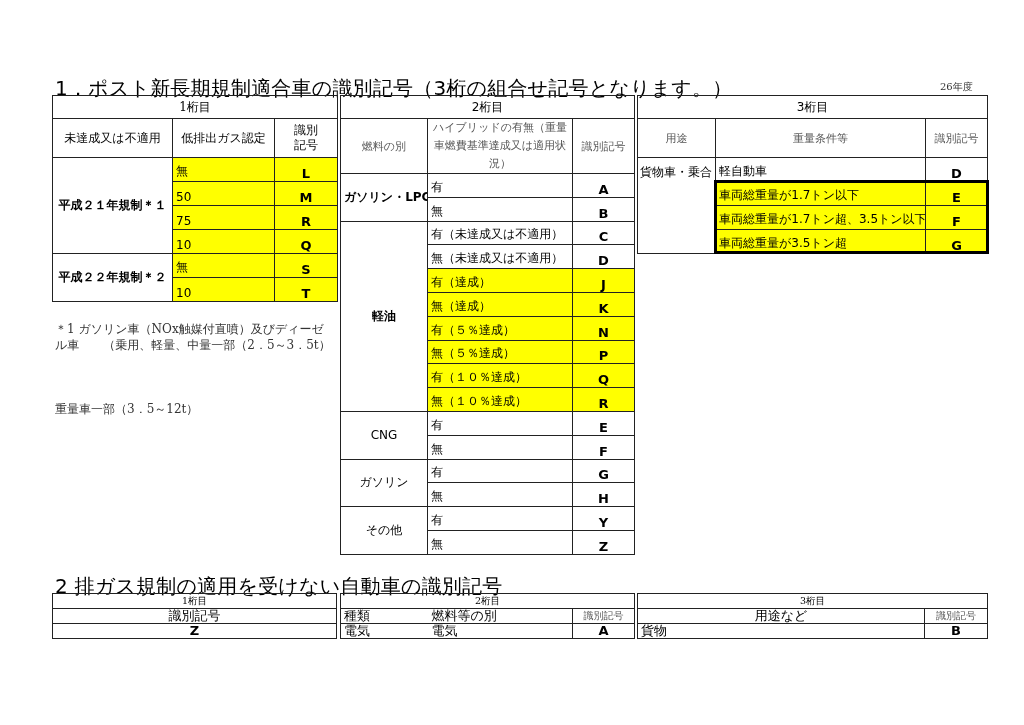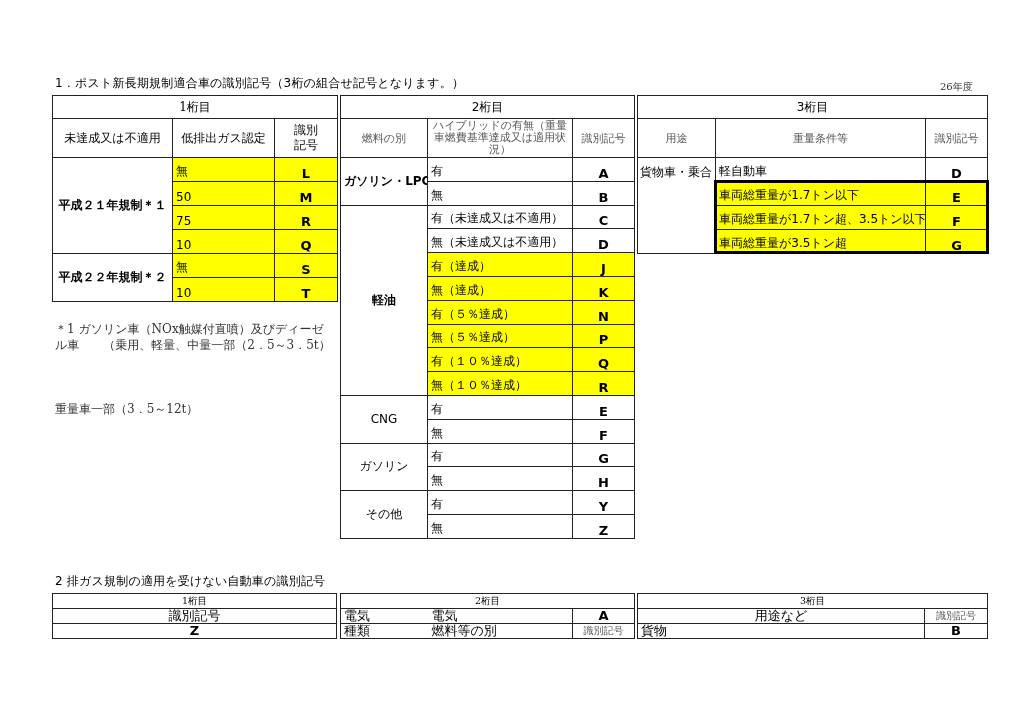--- a/index.html
+++ b/index.html
@@ -2,38 +2,38 @@
 <html><head>
 <meta charset="utf-8">
 <style>
   html, body { margin:0; padding:0; }
   body {
     width:1024px; height:725px; position:relative; overflow:hidden;
     background:#ffffff; color:#000;
     font-family:"DejaVu Sans", "Liberation Sans", sans-serif;
   }
   .abs { position:absolute; }
-  .title { font-size:12px; white-space:nowrap; letter-spacing:0.2px;text-align:center; }
+  .title { font-size:20px; white-space:nowrap; letter-spacing:0.2px;text-align:center; }
   .fy { font-family:"DejaVu Serif", "Liberation Serif", serif; font-size:10px; color:#333; }
   .tbl { position:absolute; border-collapse:collapse; table-layout:fixed; border:1.5px solid #111; }
   .tbl td, .tbl th {
     border:1px solid #222; padding:0 3px; font-size:12px; font-weight:normal;
     white-space:nowrap; overflow:hidden; box-sizing:border-box;
   }
   .hdr1 { height:23px; text-align:center; vertical-align:middle; }
   .hdr2 { height:39px; text-align:center; vertical-align:middle; }
   .row { height:24px; }
   .row2 { height:23.8px; }
   .cell { vertical-align:bottom; text-align:left; padding-bottom:1px !important; }
   .code { text-align:center !important; font-weight:bold !important; font-size:13px !important; vertical-align:bottom; }
   .y { background:#FFFF00; }
   .serif { font-family:"DejaVu Serif", "Liberation Serif", serif; }
   .gray { color:#555; font-family:"DejaVu Serif", "Liberation Serif", serif; font-size:11px !important; }
   .bold { font-weight:bold !important; }
-  .wrap { white-space:normal !important; line-height:12px; }
+  .wrap { white-space:normal !important; line-height:18px; }
   .grp { vertical-align:middle; text-align:center; }
   .top { vertical-align:top; padding-top:6px !important; }
   .thick { position:absolute; border:3px solid #000; box-sizing:border-box; pointer-events:none; }
   .notes { position:absolute; font-family:"DejaVu Serif", "Liberation Serif", serif; font-size:12px; line-height:16px; color:#333; white-space:nowrap; }
   .ltbl td { font-size:13px; height:15px; line-height:14px; padding:0 3px; vertical-align:middle; }
   .small { font-family:"DejaVu Serif", "Liberation Serif", serif; font-size:9.5px !important; text-align:center; }
   .center { text-align:center; }
   .nolr { border-right:none !important; }
   .nol { border-left:none !important; }
 </style>
@@ -246,29 +246,29 @@
   <colgroup>
       <col style="width:88px">
       <col style="width:144px">
       <col style="width:62px">
     </colgroup>
   <tbody>
       <tr>
     <td colspan="3" class="small">2桁目</td>
   </tr>
   <tr>
+    <td class="nolr">種類</td>
+    <td class="nol">燃料等の別</td>
+    <td class="gray center" style="font-size:10px !important;">識別記号</td>
+  </tr>
+  <tr>
     <td class="nolr">電気</td>
     <td class="nol">電気</td>
     <td class="center bold">A</td>
   </tr>
-  <tr>
-    <td class="nolr">種類</td>
-    <td class="nol">燃料等の別</td>
-    <td class="gray center" style="font-size:10px !important;">識別記号</td>
-  </tr>
 </tbody>
   </table>
 
 <table class="tbl ltbl" style="left:637px;top:593px;width:350px;">
   <colgroup>
       <col style="width:287px">
       <col style="width:63px">
     </colgroup>
   <tbody>
       <tr>

